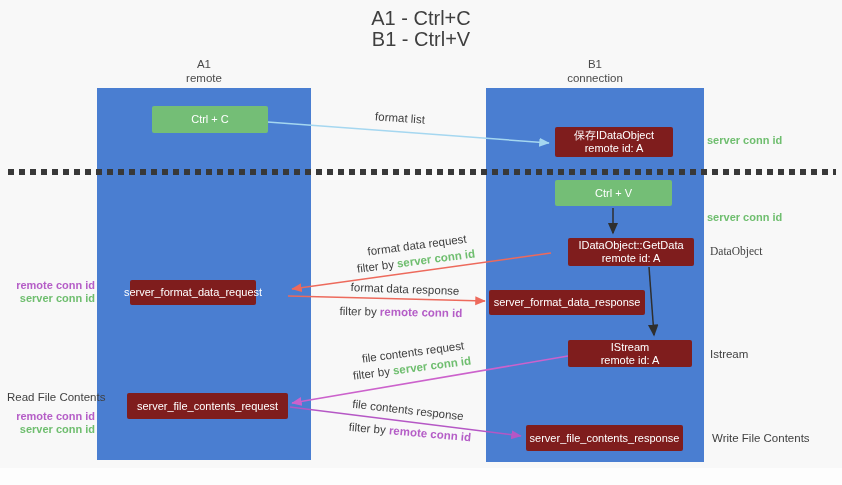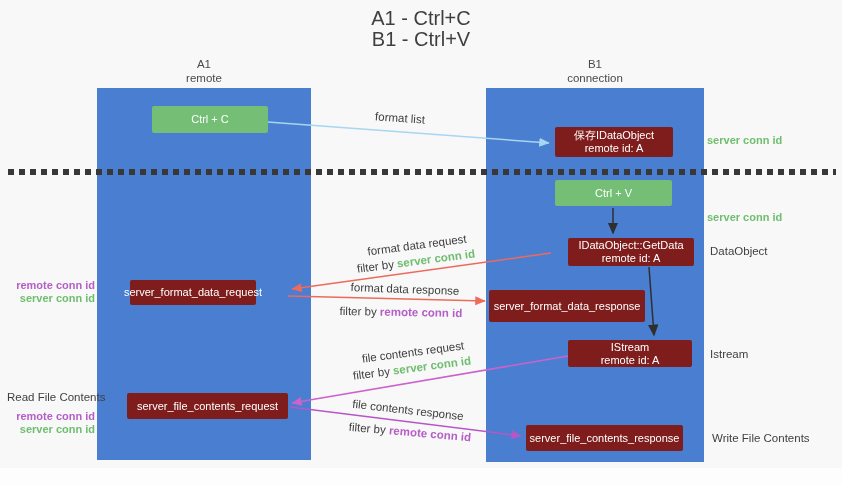--- a/index.html
+++ b/index.html
@@ -91,21 +91,21 @@
 
   <div class="abs node orange" style="left:568px;top:238px;width:126px;height:28px;">
     <div>IDataObject::GetData</div>
     <div>remote id: A</div>
   </div>
 
   <div class="abs node orange" style="left:130px;top:280px;width:126px;height:25px;">
     <div>server_format_data_request</div>
   </div>
 
-  <div class="abs node orange" style="left:489px;top:290px;width:156px;height:32px;">
+  <div class="abs node orange" style="left:489px;top:290px;width:156px;height:25px;">
     <div>server_format_data_response</div>
   </div>
 
   <div class="abs node orange" style="left:568px;top:340px;width:124px;height:27px;">
     <div>IStream</div>
     <div>remote id: A</div>
   </div>
 
   <div class="abs node orange" style="left:127px;top:393px;width:161px;height:26px;">
     <div>server_file_contents_request</div>
@@ -132,21 +132,21 @@
     <span>filter by </span><span class="bold-green">server conn id</span>
   </div>
 
   <div class="abs edge-label center" style="left:408px;top:410px;transform:translate(-50%,-50%) rotate(6.5deg);">file contents response</div>
   <div class="abs edge-label center" style="left:410px;top:432px;transform:translate(-50%,-50%) rotate(5deg);">
     <span>filter by </span><span class="bold-purple">remote conn id</span>
   </div>
 
   <div class="abs side-green" style="left:707px;top:134px;">server conn id</div>
   <div class="abs side-green" style="left:707px;top:211px;">server conn id</div>
-  <div class="abs side-label" style="left:710px;top:245px;">DataObject</div>
+  <div class="abs side-label" style="left:710px;top:245px;font-family:Liberation Serif, serif;">DataObject</div>
   <div class="abs side-label" style="left:710px;top:348px;">Istream</div>
   <div class="abs side-label" style="left:712px;top:432px;">Write File Contents</div>
 
   <div class="abs left-block" style="left:0;top:279px;">
     <div class="bold-purple">remote conn id</div>
     <div class="bold-green">server conn id</div>
   </div>
   <div class="abs side-label" style="left:7px;top:391px;">Read File Contents</div>
   <div class="abs left-block" style="left:0;top:410px;">
     <div class="bold-purple">remote conn id</div>

